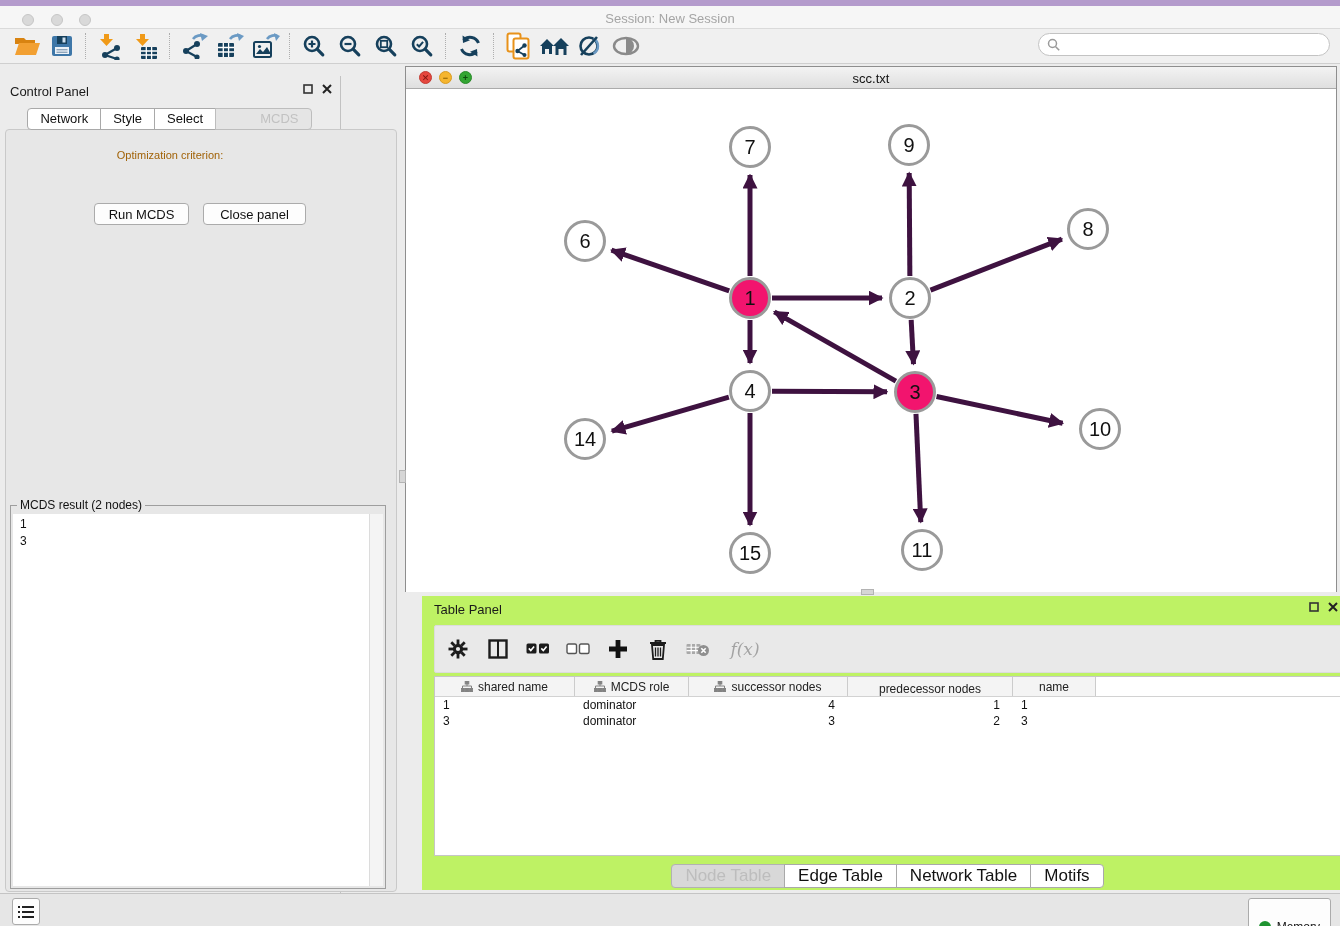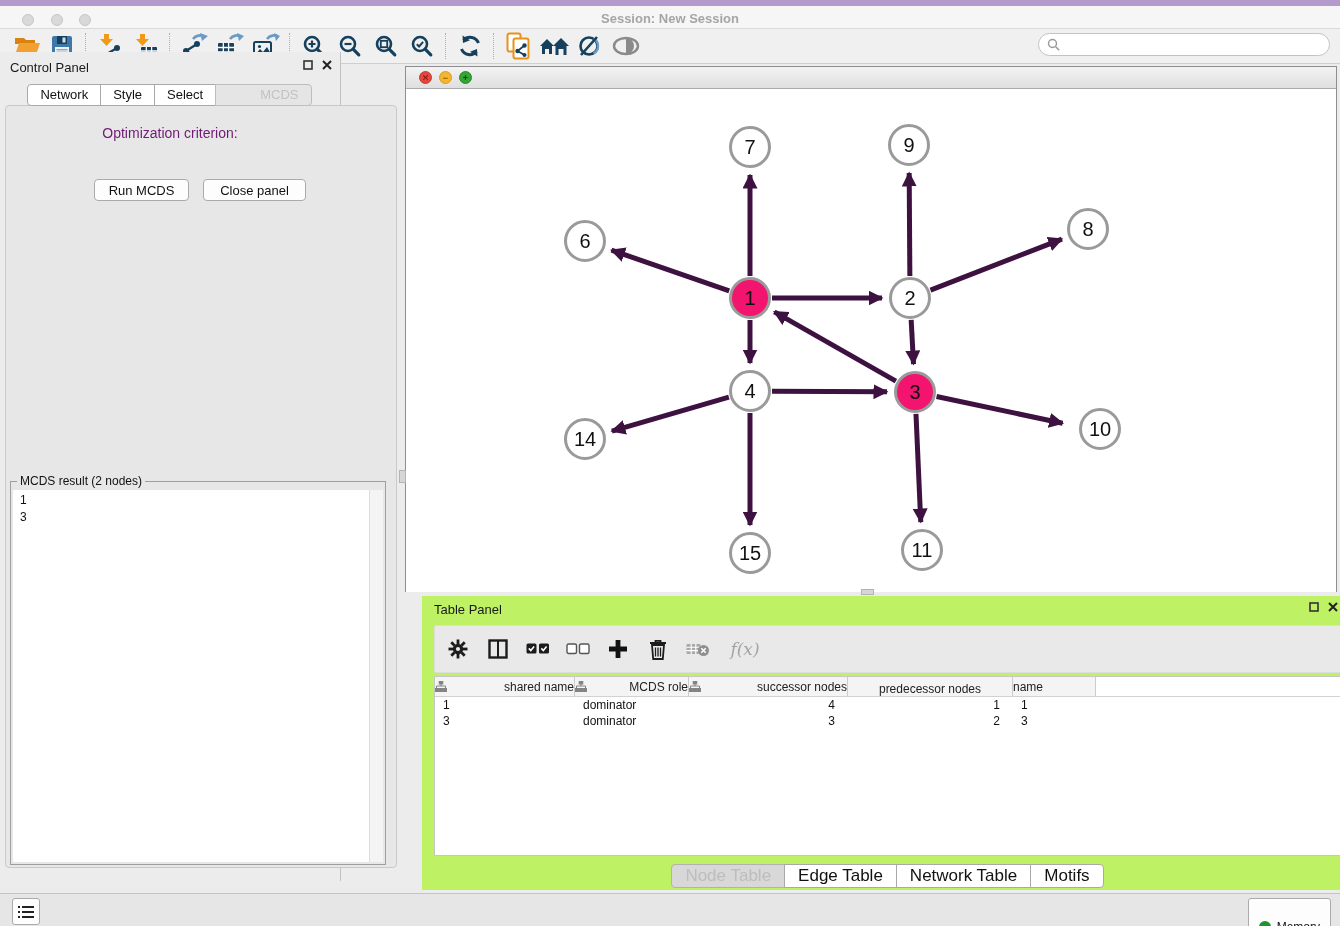--- a/index.html
+++ b/index.html
@@ -5,39 +5,39 @@
   html,body{margin:0;padding:0;}
   body{
     width:1340px;height:926px;position:relative;overflow:hidden;
     background:#ECECEC;font-family:"Liberation Sans","DejaVu Sans",sans-serif;
     -webkit-font-smoothing:antialiased;
   }
   
   #purple-strip{position:absolute;left:0;top:0;width:1340px;height:6px;background:#B49BCC;}
   #titlebar{position:absolute;left:0;top:6px;width:1340px;height:22px;background:#F6F6F6;border-bottom:1px solid #DADADA;}
   .tl-dot{position:absolute;top:8px;width:12px;height:12px;border-radius:50%;background:#D9D9D9;border:1px solid #C6C6C6;box-sizing:border-box;}
-  #app-title{position:absolute;left:0;right:0;top:5px;text-align:center;font-size:13px;color:#A5A5A5;font-weight:bold;}
+  #app-title{position:absolute;left:0;right:0;top:5px;text-align:center;font-size:13px;color:#A5A5A5;}
   
   #toolbar{position:absolute;left:0;top:29px;width:1340px;height:35px;background:#F0F0F0;border-bottom:1px solid #CFCFCF;display:flex;align-items:center;padding-left:8px;box-sizing:border-box;}
   .tbtn{width:36px;height:30px;display:flex;align-items:center;justify-content:center;flex:0 0 auto;}
   .tsep{width:1px;height:26px;border-left:1px dotted #AEAEAE;margin:0 5px;flex:0 0 auto;}
   #searchbox{position:absolute;right:10px;top:4px;width:292px;height:23px;background:#FFF;border:1px solid #C3C3C3;border-radius:12px;display:flex;align-items:center;padding-left:8px;box-sizing:border-box;}
   #searchbox input{border:none;outline:none;background:transparent;font-size:12px;width:250px;margin-left:5px;}
   
-  #control-panel{position:absolute;left:0;top:52px;width:341px;height:829px;background:#ECECEC;border-right:1px solid #C2C2C2;box-sizing:border-box;}
+  #control-panel{position:absolute;left:0;top:76px;width:341px;height:829px;background:#ECECEC;border-right:1px solid #C2C2C2;box-sizing:border-box;}
   #cp-header{position:absolute;left:0;top:0;width:100%;height:28px;}
   #cp-title{position:absolute;left:10px;top:8px;font-size:13px;color:#1A1A1A;}
   .win-icons{position:absolute;right:8px;top:8px;display:flex;gap:9px;align-items:center;}
   #cp-body{position:absolute;left:5px;top:53px;width:390px;height:761px;background:#E7E7E7;border:1px solid #C9C9C9;border-radius:4px;}
   #cp-tabs{position:absolute;left:0;top:32px;width:100%;text-align:center;z-index:3;}
   .cp-tab{display:inline-block;vertical-align:top;padding:2px 12px;background:#FFFFFF;border:1px solid #A9A9A9;margin-left:-1px;font-size:13px;color:#111;height:16px;line-height:16px;cursor:default;}
   .cp-tab:first-child{border-radius:4px 0 0 4px;}
   .cp-tab:last-child{border-radius:0 4px 4px 0;padding-left:44px;}
   .cp-tab.sel{background:#E5E5E5;color:#C2C2C2;border-color:#BDBDBD;}
-  #opt-label{position:absolute;left:0;top:73px;width:100%;text-align:center;font-size:14px;color:#701a75;}
+  #opt-label{position:absolute;left:0;top:73px;width:100%;text-align:center;font-size:11px;color:#a16207;}
   #criterion-select{position:absolute;left:44px;top:93px;width:309px;height:22px;background:#FFF;border:1px solid #ABABAB;border-radius:4px;font-size:13px;color:#111;line-height:22px;padding-left:10px;box-sizing:border-box;}
   #criterion-stepper{position:absolute;right:6px;top:3px;}
   .btn{position:absolute;height:22px;background:#FDFDFD;border:1px solid #ABABAB;border-radius:4px;font-size:13px;color:#111;text-align:center;line-height:22px;box-sizing:border-box;}
   #run-btn{left:94px;top:127px;width:95px;}
   #close-btn{left:203px;top:127px;width:103px;}
   #result-box{position:absolute;left:10px;top:429px;width:374px;height:382px;border:1px solid #9E9E9E;background:#E7E7E7;}
   #result-legend{position:absolute;left:6px;top:-8px;background:#E7E7E7;padding:0 3px;font-size:12px;color:#111;}
   #result-inner{position:absolute;left:2px;top:8px;right:16px;bottom:2px;background:#FFF;padding:2px 0 0 7px;}
   #result-scroll{position:absolute;right:2px;top:8px;width:13px;bottom:2px;background:#F4F4F4;border-left:1px solid #DCDCDC;}
   .result-line{font-size:12px;color:#111;line-height:17px;}
@@ -53,21 +53,21 @@
   .gnode.hl{background:#F2146E;}
   .splitter{position:absolute;background:#D6D6D6;border:1px solid #B3B3B3;box-sizing:border-box;}
   
   #table-panel{position:absolute;left:422px;top:596px;width:932px;height:294px;background:#bef264;}
   #tp-title{position:absolute;left:12px;top:6px;font-size:13px;color:#1A1A1A;}
   #tp-toolbar{position:absolute;left:12px;top:29px;width:908px;height:48px;background:#E9E9E9;border:1px solid #DCDCDC;border-radius:2px;display:flex;align-items:center;padding-left:10px;box-sizing:border-box;gap:14px;}
   .tp-btn{width:26px;height:26px;display:flex;align-items:center;justify-content:center;}
   #fx-label{font-family:"DejaVu Serif","Liberation Serif",serif;font-style:italic;font-size:17px;color:#A3A3A3;}
   #node-table{position:absolute;left:12px;top:80px;width:908px;height:180px;background:#FFF;border:1px solid #C6C6C6;box-sizing:border-box;overflow:hidden;}
   #nt-header{display:flex;height:19px;border-bottom:1px solid #D2D2D2;}
-  .nt-th{box-sizing:border-box;height:19px;background:#F4F4F4;border-right:1px solid #CCCCCC;display:flex;align-items:center;justify-content:space-between;gap:5px;font-size:12px;color:#222;}
+  .nt-th{box-sizing:border-box;height:19px;background:#F4F4F4;border-right:1px solid #CCCCCC;display:flex;align-items:center;justify-content:center;gap:5px;font-size:12px;color:#222;}
   .nt-tr{display:flex;height:16px;}
   .nt-td{box-sizing:border-box;font-size:12px;color:#111;line-height:16px;padding:0 13px 0 8px;}
   #nt-tabs{position:absolute;left:0;top:268px;width:100%;text-align:center;}
   .nt-tab{display:inline-block;vertical-align:top;padding:3px 13px;background:#FFF;border:1px solid #A9A9A9;margin-left:-1px;font-size:17px;color:#111;height:16px;line-height:16px;}
   .nt-tab:first-child{border-radius:4px 0 0 4px;}
   .nt-tab:last-child{border-radius:0 4px 4px 0;}
   .nt-tab.sel{background:#D8D8D8;color:#BDBDBD;border-color:#B2B2B2;}
   
   #status-bar{position:absolute;left:0;top:893px;width:1340px;height:33px;background:#E6E6E6;border-top:1px solid #C4C4C4;box-sizing:border-box;}
   #list-btn{position:absolute;left:12px;top:4px;width:26px;height:25px;background:#FDFDFD;border:1px solid #ABABAB;border-radius:3px;display:flex;align-items:center;justify-content:center;}
@@ -261,20 +261,21 @@
     </div>
     <div id="result-scroll"></div>
   </div>
 </div>
 
 <div id="network-window">
   <div id="nw-titlebar">
     <span class="nw-dot" style="left:13px;background:#E5473E;border:1px solid #C23B33;color:#7E1510;">✕</span>
     <span class="nw-dot" style="left:33px;background:#F5B52E;border:1px solid #D89B22;color:#8A5F00;">−</span>
     <span class="nw-dot" style="left:53px;background:#33A532;border:1px solid #2A8A2A;color:#0E4D0E;">+</span>
+    <span id="nw-title">scc.txt</span>
   </div>
   <div id="graph-canvas">
     <svg id="graph-svg" width="930" height="503">
         <defs>
           <marker id="arrowhead" viewBox="0 0 10 10" refX="9" refY="5" markerWidth="3" markerHeight="3" orient="auto">
             <path d="M0 0 L10 5 L0 10 z" fill="#3e1240"></path>
           </marker>
         </defs>
         <line x1="344" y1="187" x2="344" y2="86" stroke="#3e1240" stroke-width="5" marker-end="url(#arrowhead)"></line>
         <line x1="323.2058154797033" y1="201.81655443844295" x2="205.46532575310488" y2="161.1425670783453" stroke="#3e1240" stroke-width="5" marker-end="url(#arrowhead)"></line>

